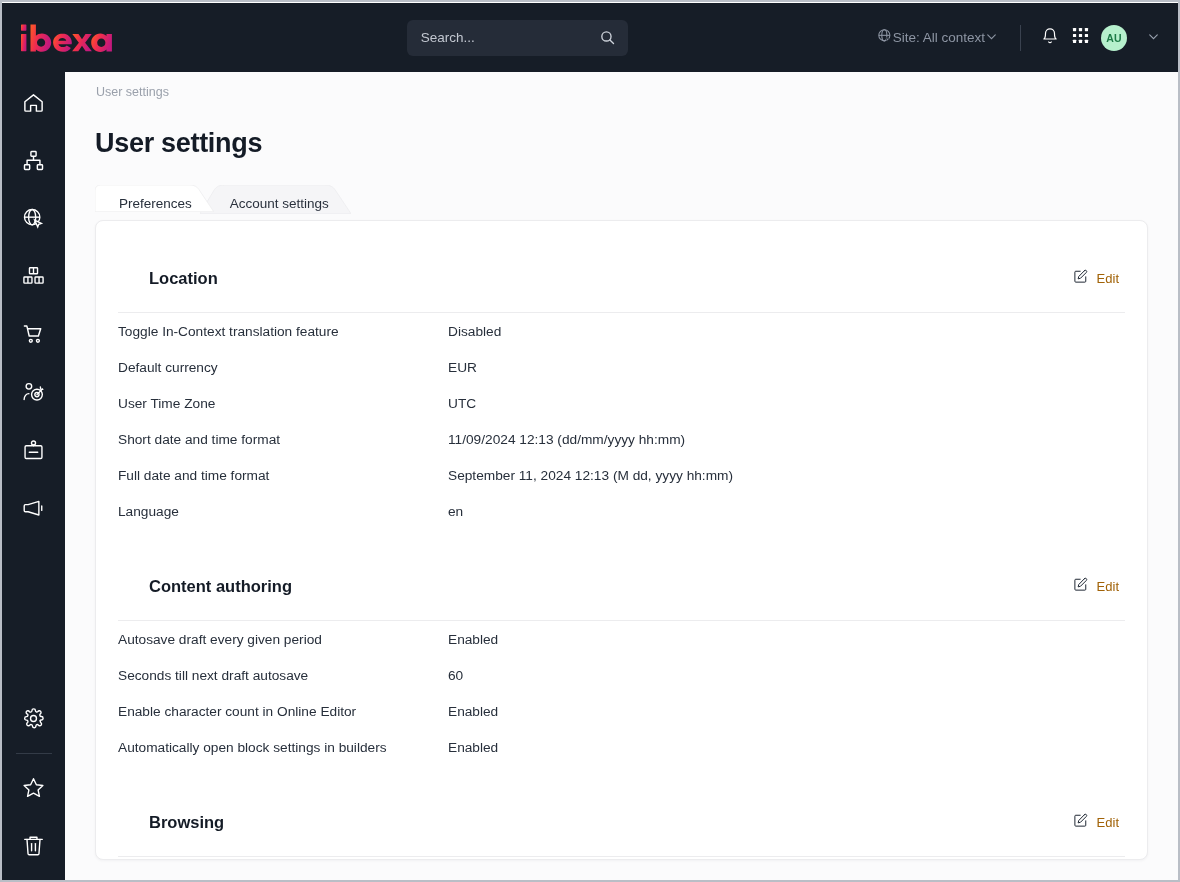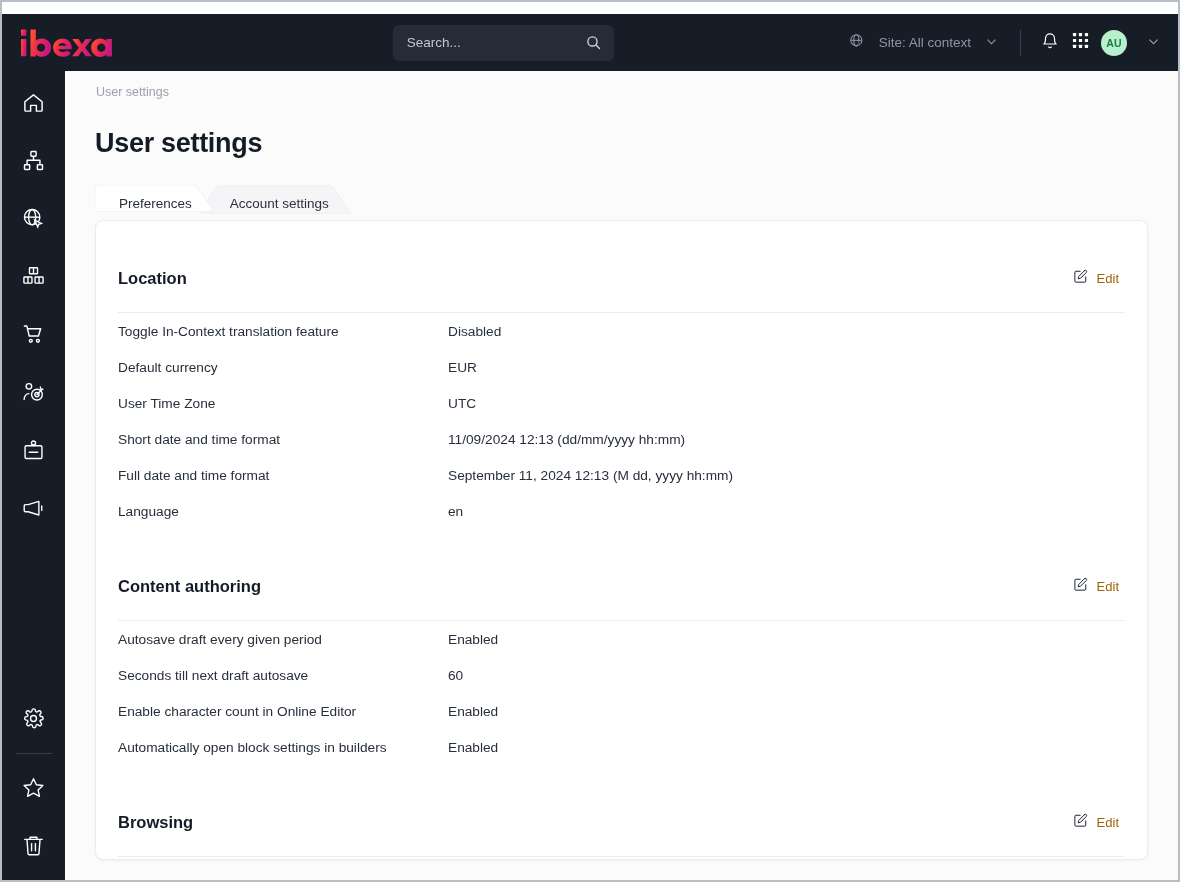--- a/index.html
+++ b/index.html
@@ -17,23 +17,23 @@
     width: 1180px;
     height: 882px;
     background: #ffffff;
     border: 2px solid #b9bec6;
     overflow: hidden;
   }
 
   
   .top-header {
     position: absolute;
-    top: 12px; left: 0;
+    top: 1px; left: 0;
     width: 1176px;
-    height: 57px;
+    height: 69px;
     background: #161d27;
     display: flex;
     align-items: center;
     z-index: 20;
   }
 
   .logo-wrap {
     width: 120px;
     margin-left: 18px;
     display: flex;
@@ -73,21 +73,21 @@
   .header-right {
     display: flex;
     align-items: center;
     margin-right: 18px;
     gap: 0;
   }
 
   .site-context {
     display: flex;
     align-items: center;
-    gap: 14px;
+    gap: 0;
     color: #8d95a3;
     font-size: 13.5px;
     padding: 5px 6px;
     cursor: pointer;
   }
   .site-context-label { white-space: nowrap; }
 
   .hdr-divider {
     width: 1px;
     height: 26px;
@@ -233,20 +233,21 @@
   .section-head {
     display: flex;
     align-items: center;
     justify-content: space-between;
     padding-top: 44px;
   }
   .section-title {
     font-size: 16.5px;
     font-weight: bold;
     color: #141b26;
+    margin-left: 31px;
   }
   .edit-btn {
     display: flex;
     align-items: center;
     gap: 9px;
     font-size: 13px;
     color: #a16207;
     cursor: pointer;
     padding: 4px 6px;
   }

